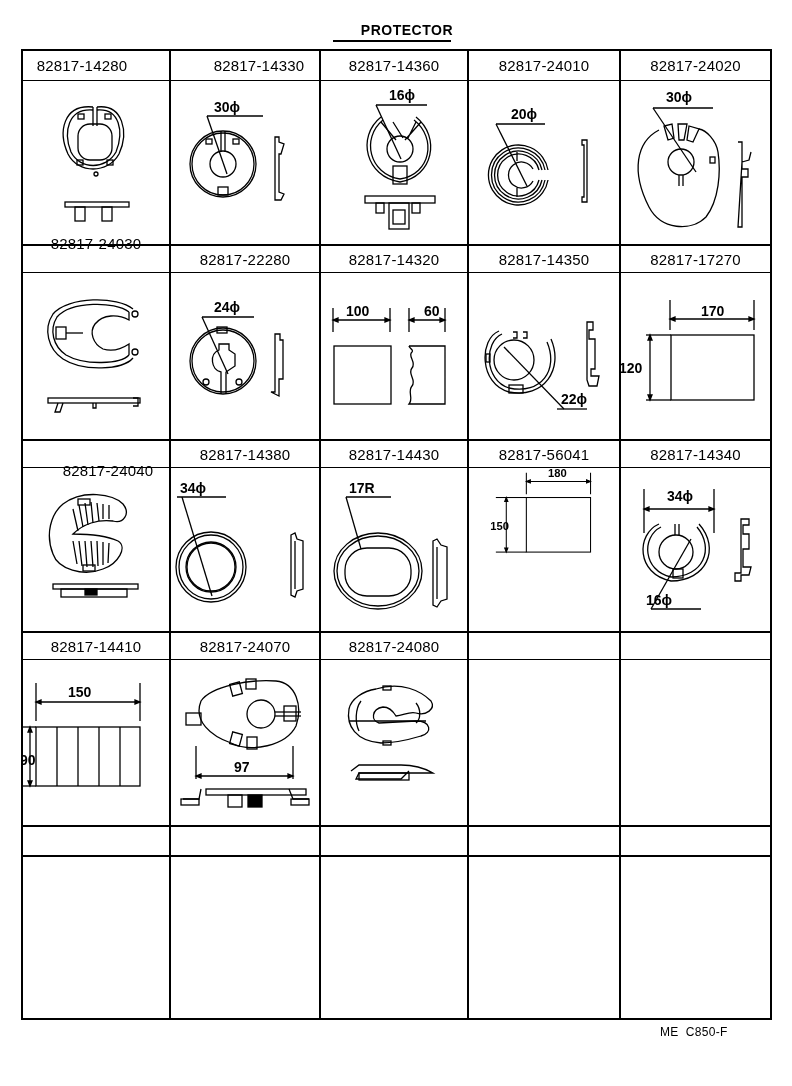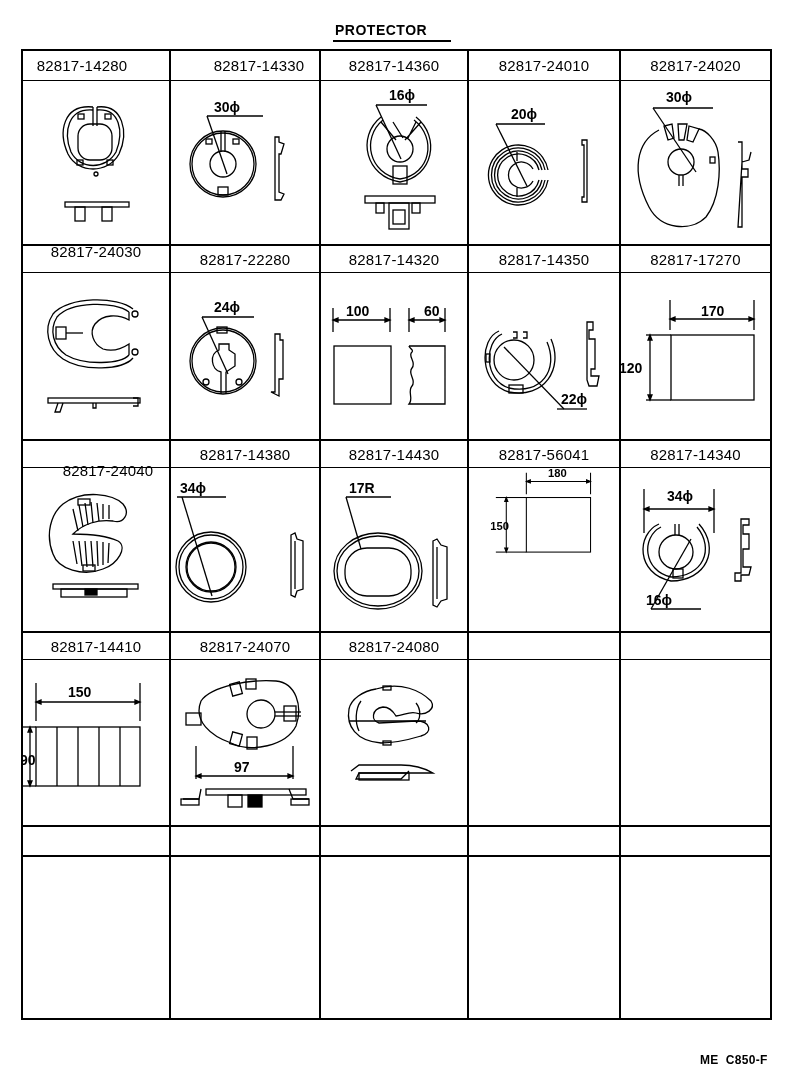--- a/index.html
+++ b/index.html
@@ -1,32 +1,32 @@
 <!DOCTYPE html>
 <html><head>
 <meta charset="utf-8">
 <style>
   html, body { margin:0; padding:0; background:#ffffff; }
   body { width:792px; height:1086px; position:relative; overflow:hidden;
          font-family:"Liberation Sans", sans-serif; color:#000; }
-  .title { position:absolute; left:335px; top:22px; width:118px; text-align:left;
+  .title { position:absolute; left:335px; top:22px; width:118px; text-align:right;
            font-size:14px; font-weight:bold; letter-spacing:0.5px; }
   .title-underline { position:absolute; left:333px; top:40px; width:118px; height:2px; background:#000; }
   .grid { position:absolute; left:21px; top:49px; width:751px; height:971px;
           border:2px solid #000; box-sizing:border-box; }
   .vline { position:absolute; top:49px; width:2px; height:971px; background:#000; }
   .hline { position:absolute; left:21px; width:751px; background:#000; }
   .hthick { height:2px; }
   .hthin { height:1px; }
   .cell { position:absolute; box-sizing:border-box; }
   .pn { position:absolute; font-size:15px; text-align:center; line-height:31px; height:31px; letter-spacing:0.2px; }
   .img { position:absolute; }
   .img svg { width:100%; height:100%; display:block; }
   .dimtxt { font-family:"Liberation Sans", sans-serif; font-size:14px; font-weight:bold; }
-  .footer { position:absolute; left:700px; top:1025px; font-size:12px; font-weight:bold; letter-spacing:0.3px;margin-top:28px; }
+  .footer { position:absolute; left:660px; top:1025px; font-size:12px; font-weight:normal; letter-spacing:0.3px; }
 </style>
 </head>
 <body>
 
 <div class="title">PROTECTOR</div>
 <div class="title-underline"></div>
 
 <div class="grid"></div>
 <div class="vline" style="left:169px"></div>
 <div class="vline" style="left:319px"></div>
@@ -126,21 +126,21 @@
   <path d="M38 48 C15 60 10 90 28 125 C40 148 70 150 85 135 C98 118 100 90 97 70 C95 58 85 48 78 47"></path>
   <path d="M43 44 L47 58 L53 56 L51 42 Z M57 42 L58 58 L63 58 L66 42 Z M68 44 L66 58 L72 60 L78 47 Z"></path>
   <circle cx="60" cy="80" r="13"></circle>
   <line x1="58" y1="93" x2="58" y2="104"></line>
       <line x1="62" y1="93" x2="62" y2="104"></line>
   <rect x="89" y="75" width="5" height="6"></rect>
   <path d="M117 60 L121 60 L121 80 L128 78 L130 70 M121 80 L121 87 L127 87 L127 95 L121 95 L121 145 L117 145 Z"></path>
 </svg>
   </div>
 
-<div class="pn" style="left:23px;top:236px;width:146px">82817-24030</div>
+<div class="pn" style="left:23px;top:228px;width:146px">82817-24030</div>
 <div class="pn" style="left:171px;top:244px;width:148px">82817-22280</div>
 <div class="pn" style="left:321px;top:244px;width:146px">82817-14320</div>
 <div class="pn" style="left:469px;top:244px;width:150px">82817-14350</div>
 <div class="pn" style="left:621px;top:244px;width:149px">82817-17270</div>
 
 <div class="img" style="left:23px;top:274px;width:146px;height:165px">
 <svg viewBox="0 0 146 165" fill="none" stroke="#000" stroke-width="1.3">
   <path d="M110 35 C95 22 45 22 30 40 C20 55 25 75 40 85 C60 98 100 96 110 84"></path>
   <path d="M106 38 C92 27 48 27 34 43 C26 56 30 72 43 81 C62 92 98 90 106 81"></path>
   <path d="M106 38 L106 46 C95 40 80 40 72 50 C66 58 70 70 80 75 C90 78 100 74 106 70 L106 81"></path>

